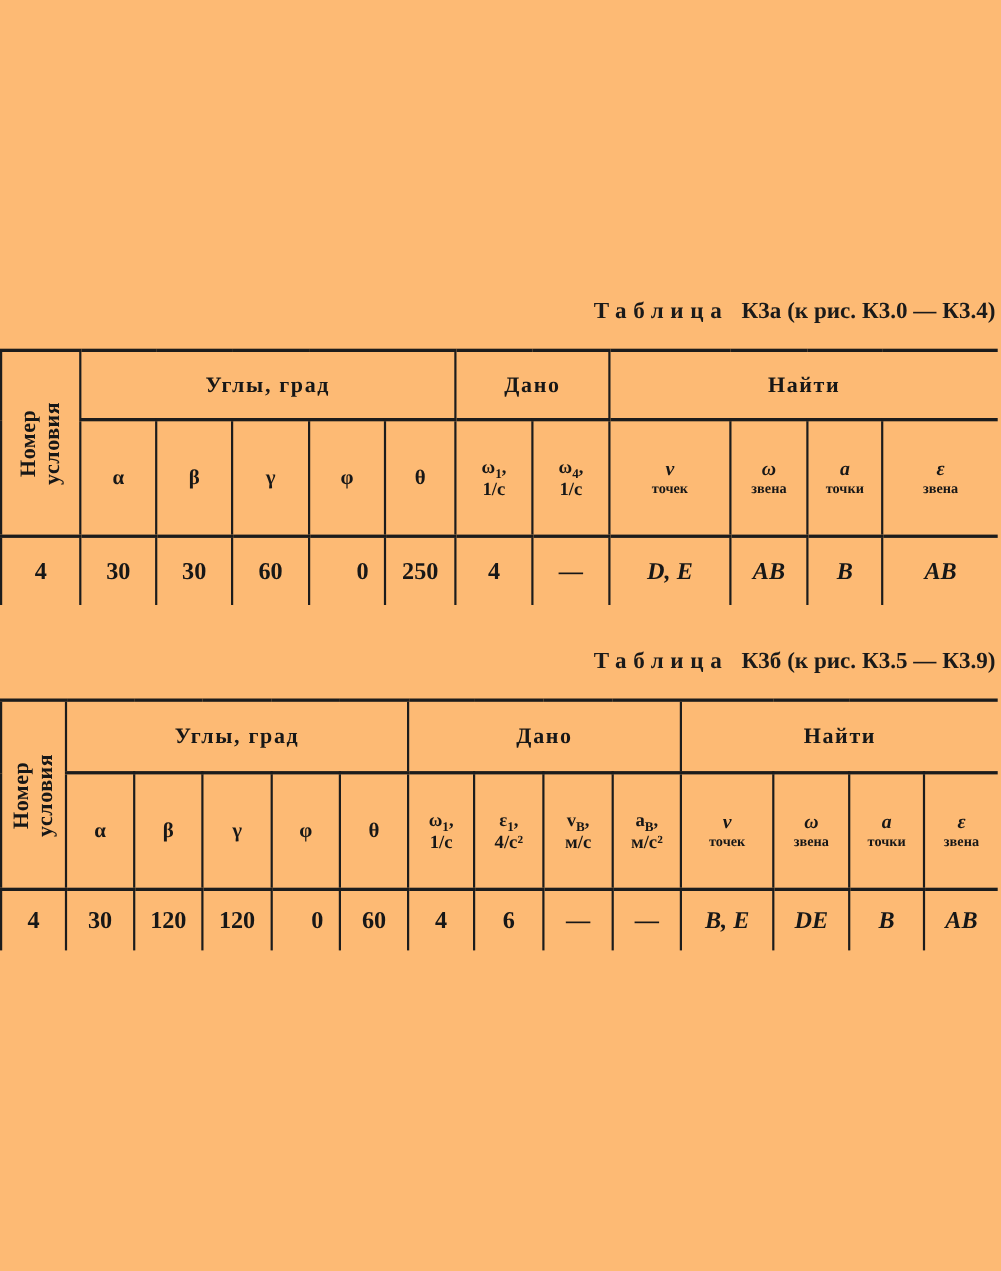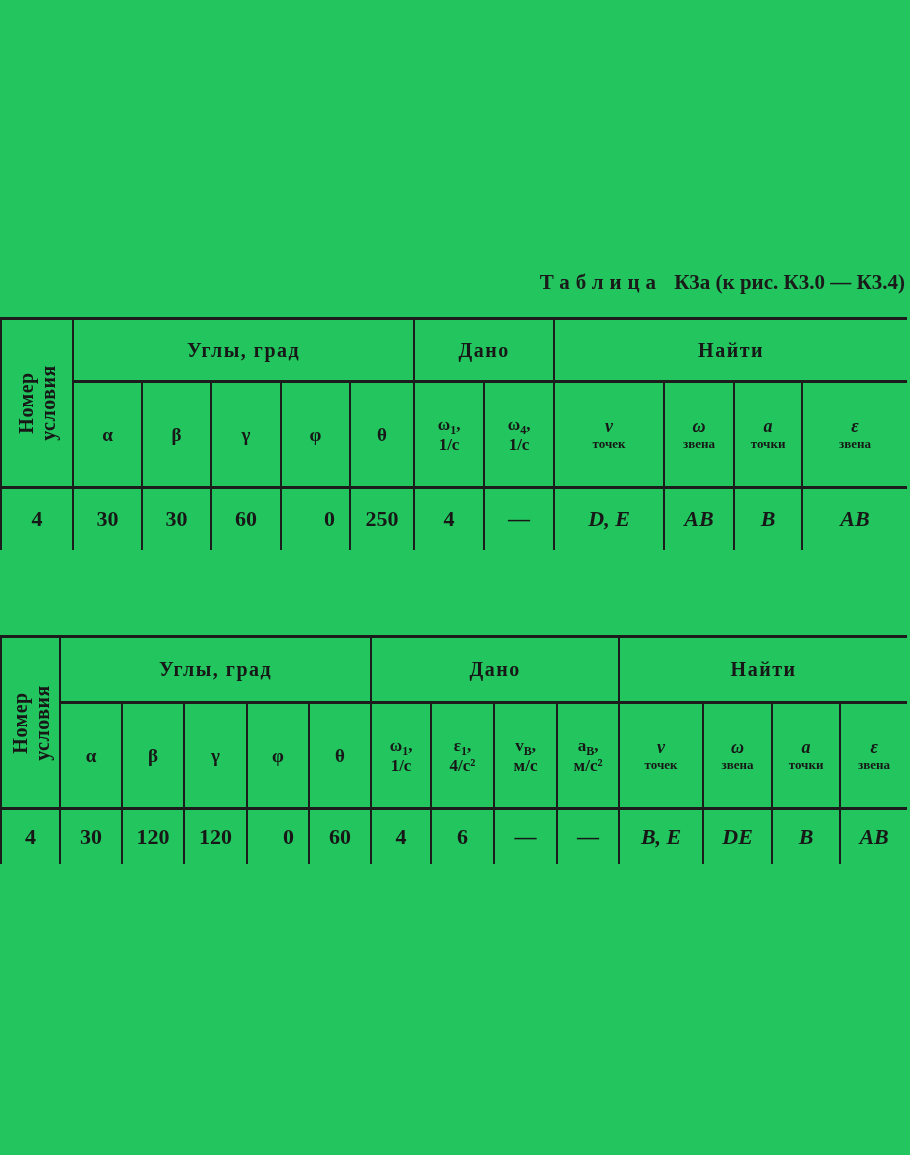--- a/index.html
+++ b/index.html
@@ -1,17 +1,17 @@
 <!DOCTYPE html>
 <html><head>
 <meta charset="utf-8">
 <style>
   html,body { margin:0; padding:0; background:#ffffff; }
   .page {
-    position:relative; width:910px; height:1155px; background:#22c55e;
+    position:relative; width:910px; height:1155px; background:#fdba74;
     font-family:"Liberation Serif","DejaVu Serif",serif; color:#171717;
     overflow:hidden;
   }
   .tbl-title {
     position:absolute; right:5px; white-space:nowrap;
     font-weight:bold; font-size:21px; color:#1a1a1a;
   }
   .tbl-title .spaced { letter-spacing:6px; margin-right:12px; }
   #title-a { top:270px; }
   #title-b { top:588px; }
@@ -140,20 +140,23 @@
       <td class="br">4</td>
       <td class="br">—</td>
       <td class="br letters">D, E</td>
       <td class="br letters">AB</td>
       <td class="br letters">B</td>
       <td class="letters">AB</td>
     </tr>
   </tbody>
     </table>
 
+  <div class="tbl-title" id="title-b">
+    <span class="spaced">Таблица</span><span>К3б (к рис. К3.5 — К3.9)</span>
+  </div>
 
   <table id="table-b">
     <colgroup>
       <col style="width:59px">
         <col style="width:62px">
         <col style="width:62px">
       <col style="width:63px">
         <col style="width:62px">
         <col style="width:62px">
       <col style="width:60px">

